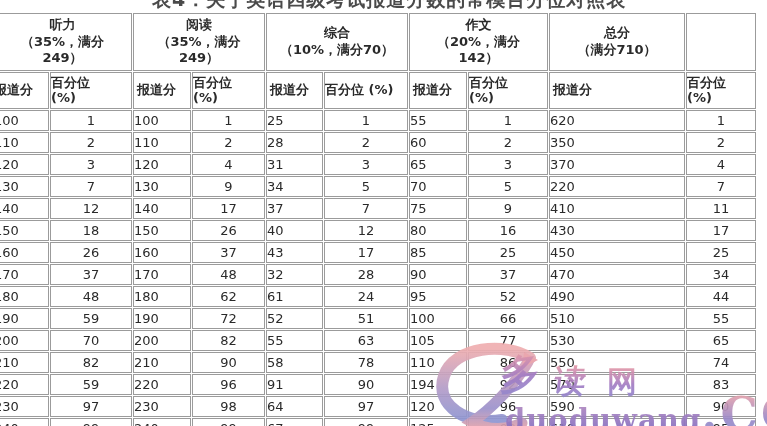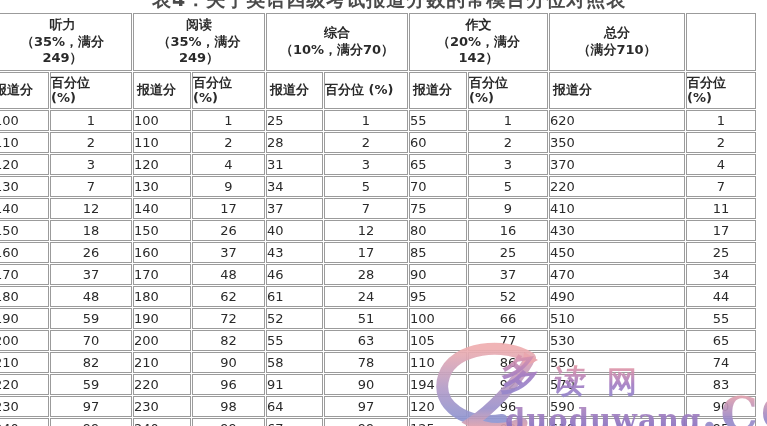--- a/index.html
+++ b/index.html
@@ -206,21 +206,21 @@
           <td class="score">85</td>
           <td class="pct">25</td>
           <td class="score">450</td>
           <td class="pct">25</td>
         </tr>
         <tr>
           <td class="score first">170</td>
           <td class="pct">37</td>
           <td class="score">170</td>
           <td class="pct">48</td>
-          <td class="score">46</td>
+          <td class="score">32</td>
           <td class="pct">28</td>
           <td class="score">90</td>
           <td class="pct">37</td>
           <td class="score">470</td>
           <td class="pct">34</td>
         </tr>
         <tr>
           <td class="score first">180</td>
           <td class="pct">48</td>
           <td class="score">180</td>

